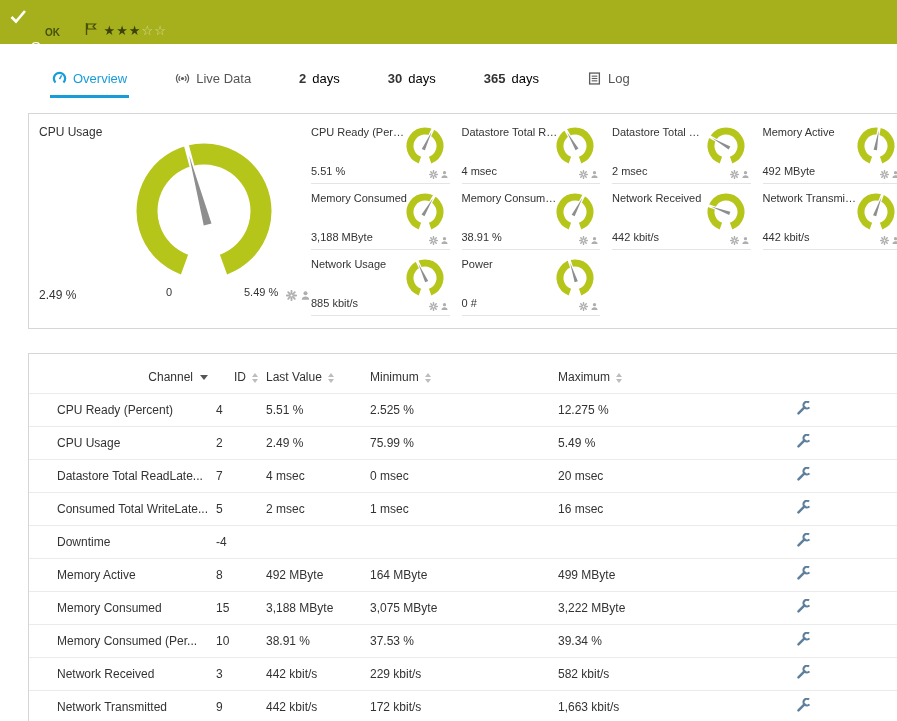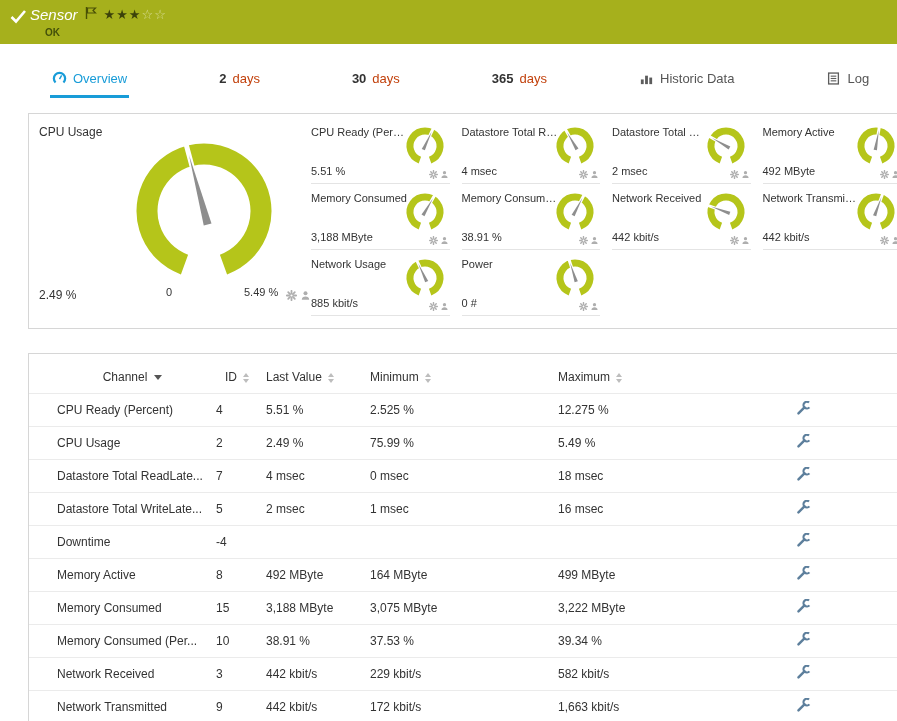--- a/index.html
+++ b/index.html
@@ -15,44 +15,44 @@
   .topbar {
     position:relative; height:44px;
     background:var(--header-bg,#a6b01c);
   }
   .check-wrap { position:absolute; left:10px; top:9px; }
   .title-row {
     position:absolute; left:30px; top:6px;
     display:flex; align-items:center; gap:7px;
     color:#fff; font-size:15px; white-space:nowrap;
   }
-  .sensor-type { font-style:italic; font-weight:400; }
+  .sensor-type { font-style:italic; font-weight:400;margin-top:32px; }
   .sensor-title { font-weight:700; }
   .stars { font-size:13px; letter-spacing:1px; cursor:pointer; }
   .stars-filled { color:#3c420a; }
   .stars-empty  { color:#d7dd96; }
   .status-row {
     position:absolute; left:45px; top:27px;
     font-size:10px; font-weight:700; color:var(--ok-dark,#44500a);
   }
 
   
   .tabs {
     display:flex; align-items:stretch;
     padding-left:50px; margin-top:16px;
-    white-space:nowrap; overflow:hidden;gap:44px;
+    white-space:nowrap; overflow:hidden;
   }
   .tab {
     display:flex; align-items:center; gap:6px;
     padding:11px 2px 9px; margin-right:44px;
     font-size:13px; color:#555; cursor:pointer;
     border-bottom:3px solid transparent;
   }
   .tab b { color:#333; font-size:13px; }
-  .tab .unit { color:#c2410c; }
+  .tab .unit { color:#000000; }
   .tab.active { color:var(--accent-blue,#189cd8); border-bottom-color:var(--accent-blue,#189cd8); }
   .tab.active svg { color:var(--accent-blue,#189cd8); }
   .tab svg { color:#5c5c5c; flex:0 0 auto; }
 
   
   .gauge-panel {
     position:relative; margin:15px 0 0 28px;
     width:882px; height:216px;
     border:1px solid #d6d6d6; background:#fff;
   }
@@ -79,21 +79,21 @@
   .g-icons { position:absolute; right:1px; bottom:4px; display:flex; gap:2px; align-items:center; cursor:pointer; }
 
   
   .table-panel {
     margin:24px 0 0 28px; width:882px;
     border:1px solid #d6d6d6; border-bottom:none;
     background:#fff; padding-top:4px;
   }
   table { border-collapse:collapse; table-layout:fixed; width:100%; font-size:12px; color:#333; }
   th {
-    font-weight:400; color:#333; text-align:center;
+    font-weight:400; color:#333; text-align:right;
     padding:12px 4px 9px; white-space:nowrap;
   }
   td { padding:7px 4px; border-top:1px solid #ebebeb; white-space:nowrap; overflow:hidden; }
   .c-first  { padding-left:28px; }
   .num      { text-align:left; }
   .c-wrench { text-align:right; padding-right:10px; cursor:pointer; }
   td.c-first { cursor:pointer; }
 
   .sort-caret {
     display:inline-block; width:0; height:0;
@@ -129,38 +129,40 @@
 
 <nav class="tabs">
   <div class="tab active">
     <svg width="15" height="15" viewBox="0 0 16 16">
       <path d="M3.76 12.24 A6 6 0 1 1 12.24 12.24" fill="none" stroke="currentColor" stroke-width="2.4"></path>
       <line x1="8" y1="8.6" x2="10.3" y2="4.6" stroke="currentColor" stroke-width="1.6"></line>
     </svg>
     <span>Overview</span>
   </div>
   <div class="tab">
+    <svg width="15" height="15" viewBox="0 0 16 16">
+      <circle cx="8" cy="8" r="1.7" fill="currentColor"></circle>
+      <path d="M5.4 5.4 A3.7 3.7 0 0 0 5.4 10.6" fill="none" stroke="currentColor" stroke-width="1.3"></path>
+      <path d="M3.4 3.4 A6.5 6.5 0 0 0 3.4 12.6" fill="none" stroke="currentColor" stroke-width="1.3"></path>
+      <path d="M10.6 5.4 A3.7 3.7 0 0 1 10.6 10.6" fill="none" stroke="currentColor" stroke-width="1.3"></path>
+      <path d="M12.6 3.4 A6.5 6.5 0 0 1 12.6 12.6" fill="none" stroke="currentColor" stroke-width="1.3"></path>
+    </svg>
+    <span>Live Data</span>
+  </div>
+  <div class="tab">
     <b>2</b>
     <span class="unit">days</span>
   </div>
   <div class="tab">
     <b>30</b>
     <span class="unit">days</span>
   </div>
   <div class="tab">
     <b>365</b>
     <span class="unit">days</span>
-  </div>
-  <div class="tab">
-    <svg width="15" height="15" viewBox="0 0 16 16" fill="currentColor">
-      <rect x="2" y="9" width="3" height="5"></rect>
-        <rect x="6.5" y="5" width="3" height="9"></rect>
-        <rect x="11" y="7" width="3" height="7"></rect>
-    </svg>
-    <span>Historic Data</span>
   </div>
   <div class="tab">
     <svg width="15" height="15" viewBox="0 0 16 16">
       <rect x="2.8" y="2.2" width="10.4" height="11.6" fill="none" stroke="currentColor" stroke-width="1.4"></rect>
       <line x1="5" y1="5.5" x2="11" y2="5.5" stroke="currentColor" stroke-width="1.2"></line>
       <line x1="5" y1="8" x2="11" y2="8" stroke="currentColor" stroke-width="1.2"></line>
       <line x1="5" y1="10.5" x2="11" y2="10.5" stroke="currentColor" stroke-width="1.2"></line>
     </svg>
     <span>Log</span>
   </div>
@@ -524,29 +526,29 @@
               <path d="M13.9 1.6 A3.6 3.6 0 1 0 14.3 6.8" fill="none" stroke="#5d7f9c" stroke-width="2.3"></path>
               <line x1="9" y1="6.8" x2="2.6" y2="13.2" stroke="#5d7f9c" stroke-width="2.6" stroke-linecap="round"></line>
             </svg></td>
           <td></td>
         </tr>
         <tr>
           <td class="c-first">Datastore Total ReadLate...</td>
           <td>7</td>
           <td class="num">4 msec</td>
           <td class="num">0 msec</td>
-          <td class="num">18 msec</td>
-          <td class="c-wrench"><svg width="15" height="15" viewBox="0 0 16 16">
-              <path d="M13.9 1.6 A3.6 3.6 0 1 0 14.3 6.8" fill="none" stroke="#5d7f9c" stroke-width="2.3"></path>
-              <line x1="9" y1="6.8" x2="2.6" y2="13.2" stroke="#5d7f9c" stroke-width="2.6" stroke-linecap="round"></line>
-            </svg></td>
-          <td></td>
-        </tr>
-        <tr>
-          <td class="c-first">Datastore Total WriteLate...</td>
+          <td class="num">20 msec</td>
+          <td class="c-wrench"><svg width="15" height="15" viewBox="0 0 16 16">
+              <path d="M13.9 1.6 A3.6 3.6 0 1 0 14.3 6.8" fill="none" stroke="#5d7f9c" stroke-width="2.3"></path>
+              <line x1="9" y1="6.8" x2="2.6" y2="13.2" stroke="#5d7f9c" stroke-width="2.6" stroke-linecap="round"></line>
+            </svg></td>
+          <td></td>
+        </tr>
+        <tr>
+          <td class="c-first">Consumed Total WriteLate...</td>
           <td>5</td>
           <td class="num">2 msec</td>
           <td class="num">1 msec</td>
           <td class="num">16 msec</td>
           <td class="c-wrench"><svg width="15" height="15" viewBox="0 0 16 16">
               <path d="M13.9 1.6 A3.6 3.6 0 1 0 14.3 6.8" fill="none" stroke="#5d7f9c" stroke-width="2.3"></path>
               <line x1="9" y1="6.8" x2="2.6" y2="13.2" stroke="#5d7f9c" stroke-width="2.6" stroke-linecap="round"></line>
             </svg></td>
           <td></td>
         </tr>

